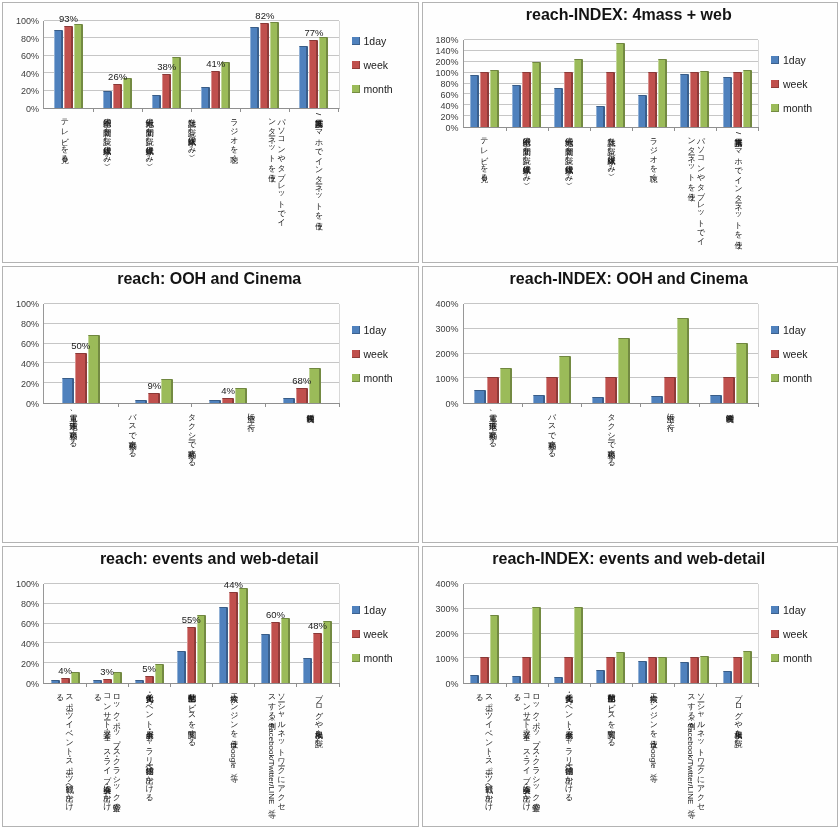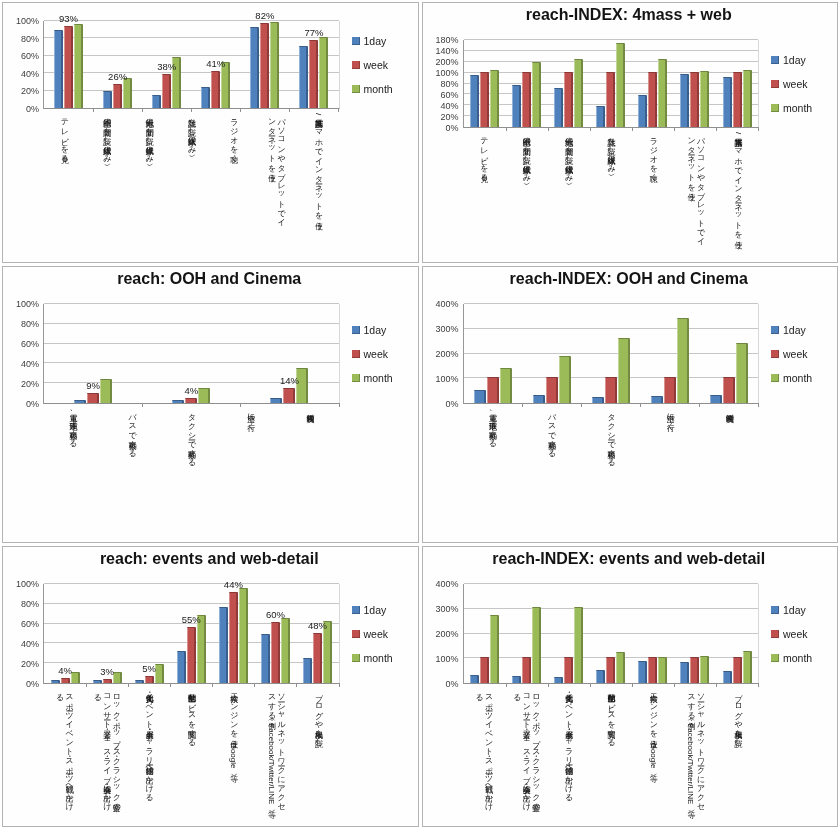--- a/index.html
+++ b/index.html
@@ -262,36 +262,42 @@
           <div class="ytick" style="bottom: 100%;">100%</div>
         </div>
       <div class="plot">
           <div class="gridline" style="bottom: 20%;"></div>
           <div class="gridline" style="bottom: 40%;"></div>
           <div class="gridline" style="bottom: 60%;"></div>
           <div class="gridline" style="bottom: 80%;"></div>
           <div class="gridline" style="bottom: 100%;"></div>
           <div class="groups">
             <div class="group">
+              <div class="bar" style="height: 24%; background: rgb(79, 129, 189);"></div>
+              <div class="bar" style="height: 50%; background: rgb(192, 80, 77);"></div>
+              <div class="bar" style="height: 68%; background: rgb(155, 187, 89);"></div>
+              <div class="dlabel" style="bottom: calc(50% + 2px);">50%</div>
+            </div>
+            <div class="group">
               <div class="bar" style="height: 2%; background: rgb(79, 129, 189);"></div>
               <div class="bar" style="height: 9%; background: rgb(192, 80, 77);"></div>
               <div class="bar" style="height: 23%; background: rgb(155, 187, 89);"></div>
               <div class="dlabel" style="bottom: calc(9% + 2px);">9%</div>
             </div>
             <div class="group">
               <div class="bar" style="height: 2%; background: rgb(79, 129, 189);"></div>
               <div class="bar" style="height: 4%; background: rgb(192, 80, 77);"></div>
               <div class="bar" style="height: 14%; background: rgb(155, 187, 89);"></div>
               <div class="dlabel" style="bottom: calc(4% + 2px);">4%</div>
             </div>
             <div class="group">
               <div class="bar" style="height: 4%; background: rgb(79, 129, 189);"></div>
               <div class="bar" style="height: 14%; background: rgb(192, 80, 77);"></div>
               <div class="bar" style="height: 34%; background: rgb(155, 187, 89);"></div>
-              <div class="dlabel" style="bottom: calc(14% + 2px);">14%</div>
+              <div class="dlabel" style="bottom: calc(14% + 2px);">68%</div>
             </div>
           </div>
         </div>
       <div class="legend">
         <div class="legend-item">
             <span class="swatch" style="background: rgb(79, 129, 189);"></span>
             <span class="legend-label">1day</span>
           </div>
         <div class="legend-item">
             <span class="swatch" style="background: rgb(192, 80, 77);"></span>

